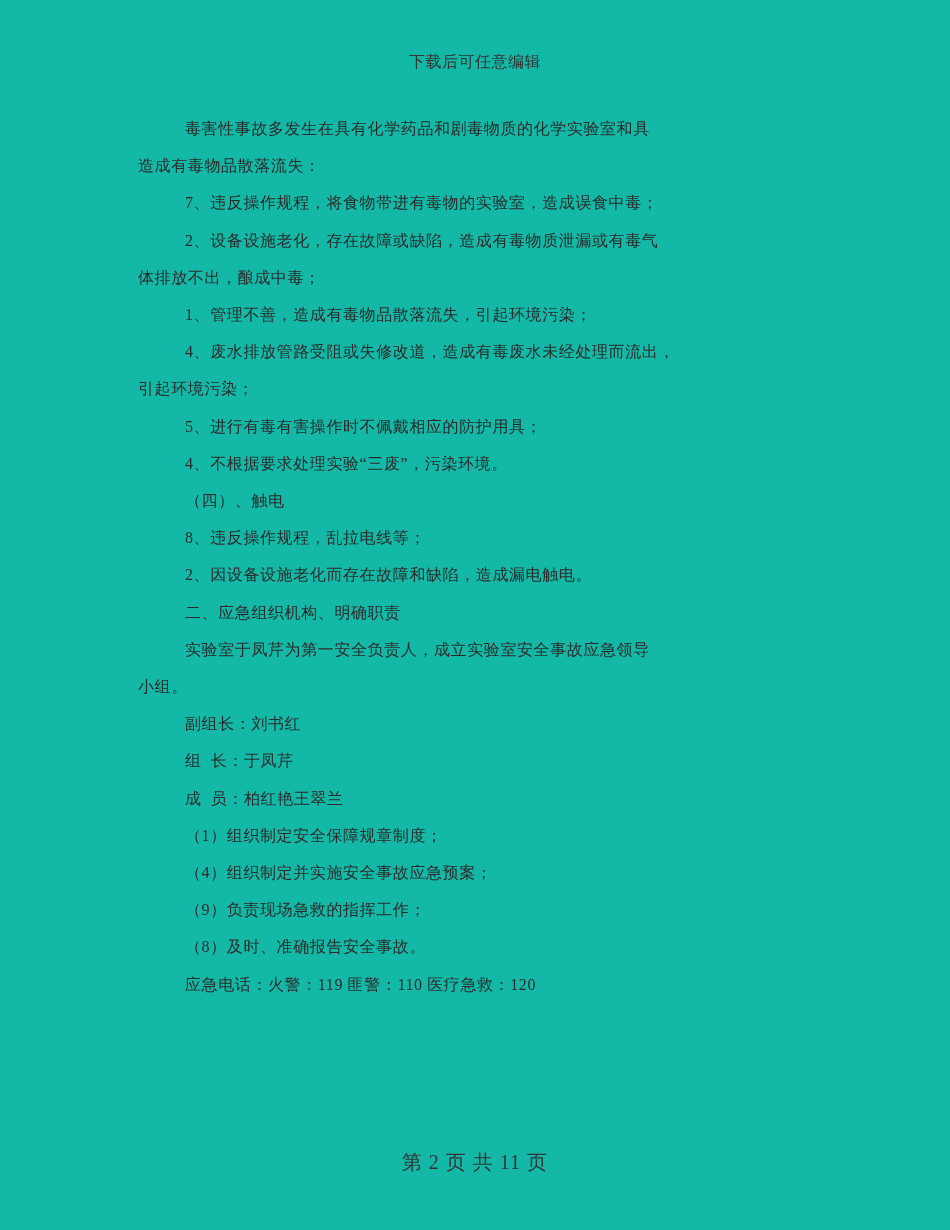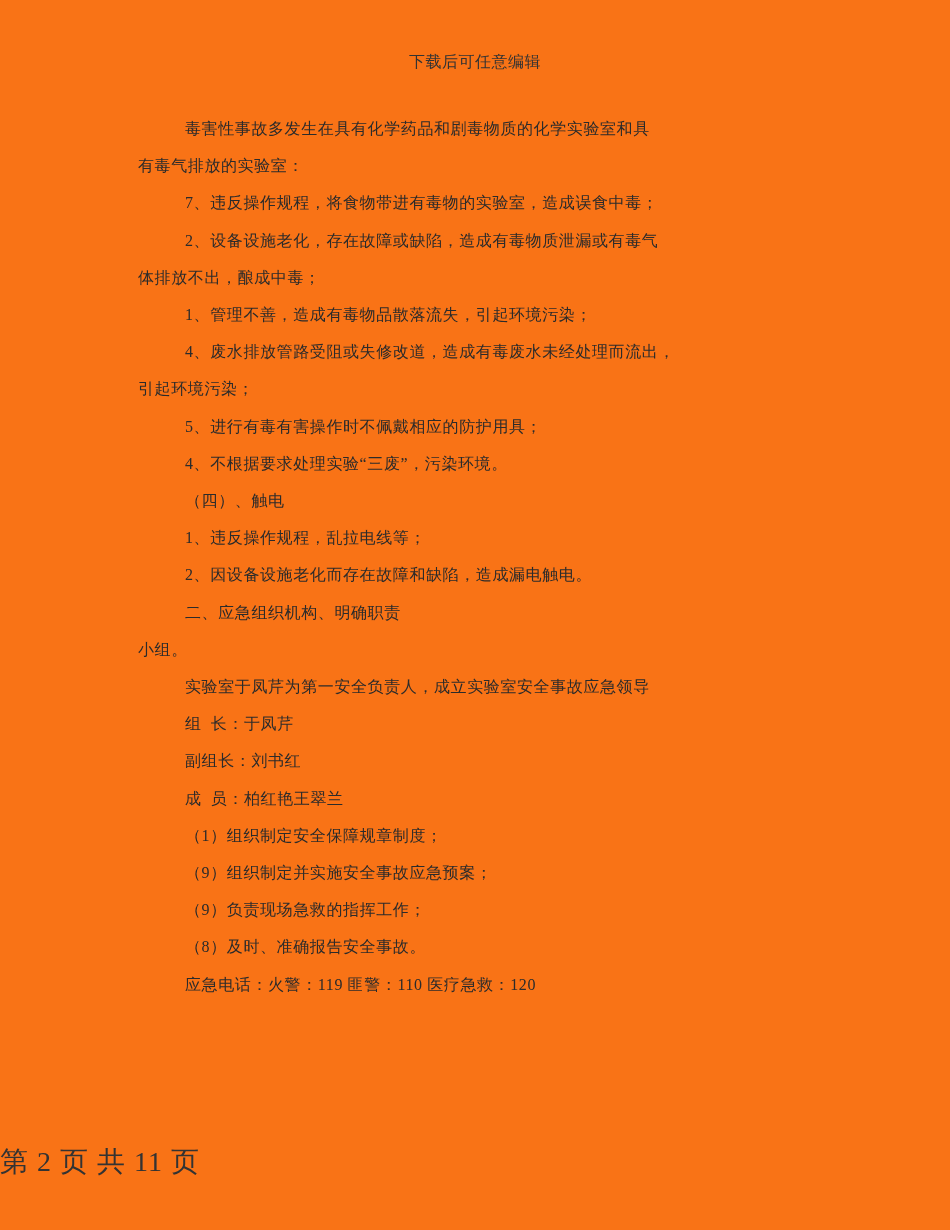--- a/index.html
+++ b/index.html
@@ -4,21 +4,21 @@
 <style>
   html, body {
     margin: 0;
     padding: 0;
     background: #ffffff;
   }
   .page {
     position: relative;
     width: 950px;
     height: 1230px;
-    background: #f97316;
+    background: #14b8a6;
     overflow: hidden;
     font-family: "Liberation Serif", "DejaVu Serif", serif;
     color: #2b2b2b;
   }
   .header-note {
     position: absolute;
     top: 50px;
     left: 0;
     right: 0;
     text-align: center;
@@ -41,53 +41,54 @@
     color: #2b2b2b;
   }
   .line.indent {
     text-indent: 47px;
   }
   .page-footer {
     position: absolute;
     top: 1148px;
     left: 0;
     right: 0;
-    font-size: 28px;
+    text-align: center;
+    font-size: 20px;
     line-height: 28px;
     letter-spacing: 1px;
     color: #333333;
   }
 </style>
 </head>
 <body>
 
 <div class="page">
   <div class="header-note">下载后可任意编辑</div>
 
   <div class="doc-body">
       <div class="line indent">毒害性事故多发生在具有化学药品和剧毒物质的化学实验室和具</div>
-      <div class="line">有毒气排放的实验室：</div>
+      <div class="line">造成有毒物品散落流失：</div>
       <div class="line indent">7、违反操作规程，将食物带进有毒物的实验室，造成误食中毒；</div>
       <div class="line indent">2、设备设施老化，存在故障或缺陷，造成有毒物质泄漏或有毒气</div>
       <div class="line">体排放不出，酿成中毒；</div>
       <div class="line indent">1、管理不善，造成有毒物品散落流失，引起环境污染；</div>
       <div class="line indent">4、废水排放管路受阻或失修改道，造成有毒废水未经处理而流出，</div>
       <div class="line">引起环境污染；</div>
       <div class="line indent">5、进行有毒有害操作时不佩戴相应的防护用具；</div>
       <div class="line indent">4、不根据要求处理实验“三废”，污染环境。</div>
       <div class="line indent">（四）、触电</div>
-      <div class="line indent">1、违反操作规程，乱拉电线等；</div>
+      <div class="line indent">8、违反操作规程，乱拉电线等；</div>
       <div class="line indent">2、因设备设施老化而存在故障和缺陷，造成漏电触电。</div>
       <div class="line indent">二、应急组织机构、明确职责</div>
+      <div class="line indent">实验室于凤芹为第一安全负责人，成立实验室安全事故应急领导</div>
       <div class="line">小组。</div>
-      <div class="line indent">实验室于凤芹为第一安全负责人，成立实验室安全事故应急领导</div>
+      <div class="line indent">副组长：刘书红</div>
       <div class="line indent">组  长：于凤芹</div>
-      <div class="line indent">副组长：刘书红</div>
       <div class="line indent">成  员：柏红艳王翠兰</div>
       <div class="line indent">（1）组织制定安全保障规章制度；</div>
-      <div class="line indent">（9）组织制定并实施安全事故应急预案；</div>
+      <div class="line indent">（4）组织制定并实施安全事故应急预案；</div>
       <div class="line indent">（9）负责现场急救的指挥工作；</div>
       <div class="line indent">（8）及时、准确报告安全事故。</div>
       <div class="line indent">应急电话：火警：119 匪警：110 医疗急救：120</div>
     </div>
 
   <div class="page-footer">第 2 页 共 11 页</div>
 </div>
 
 </body></html>

